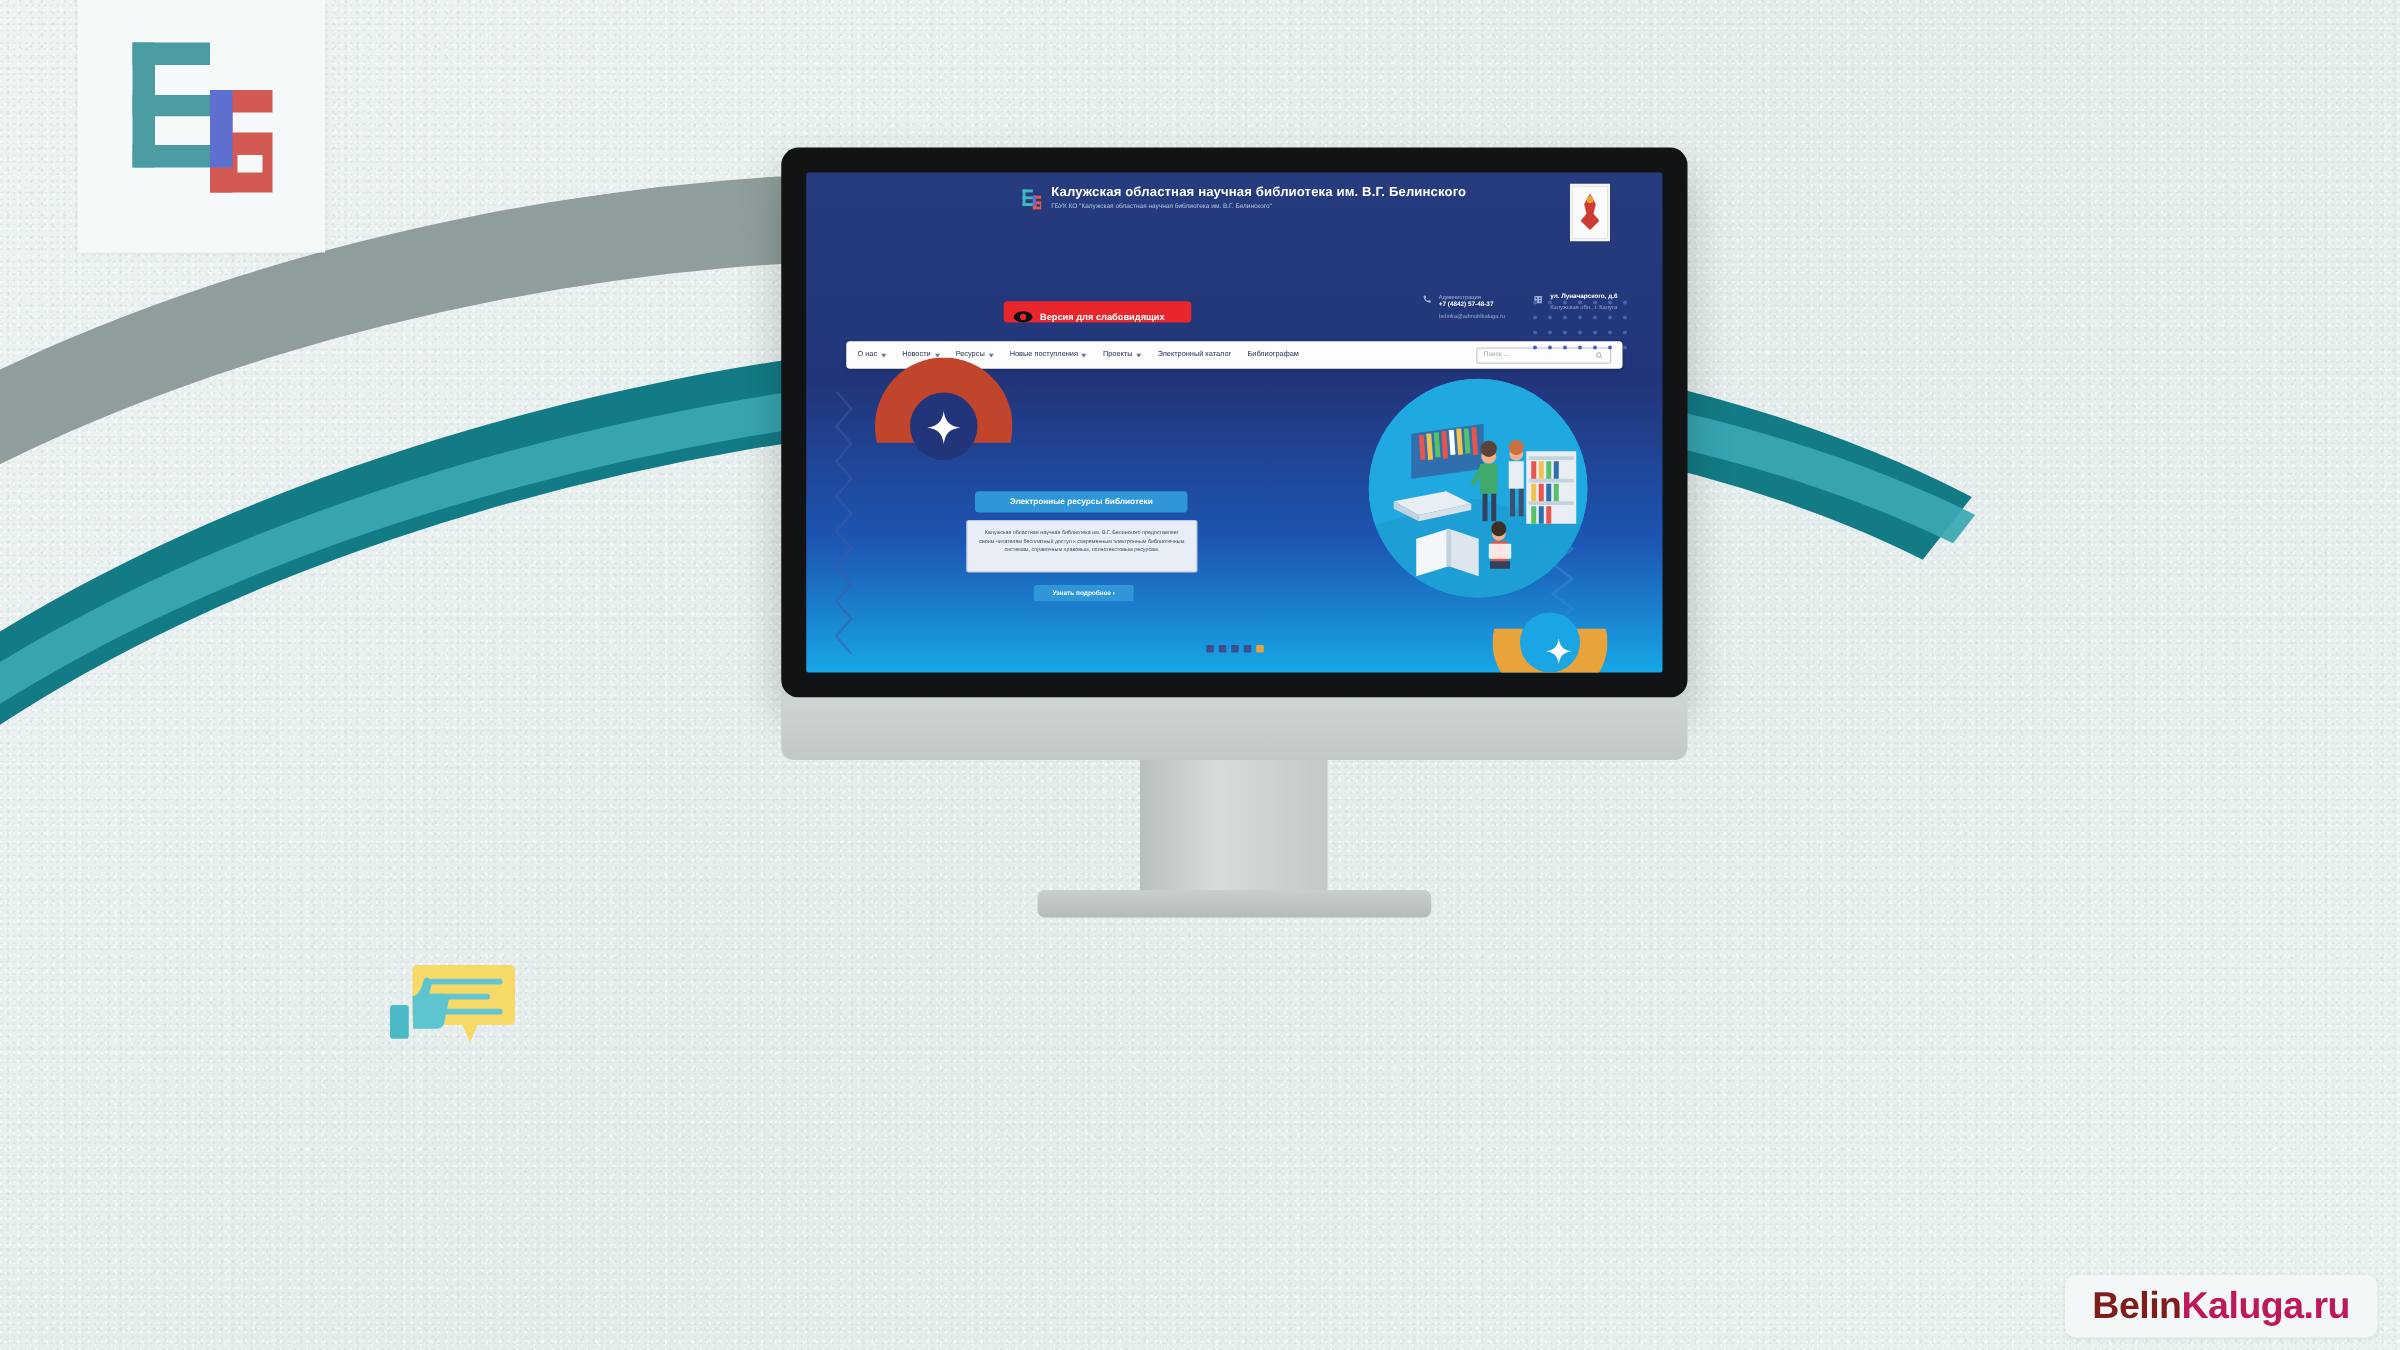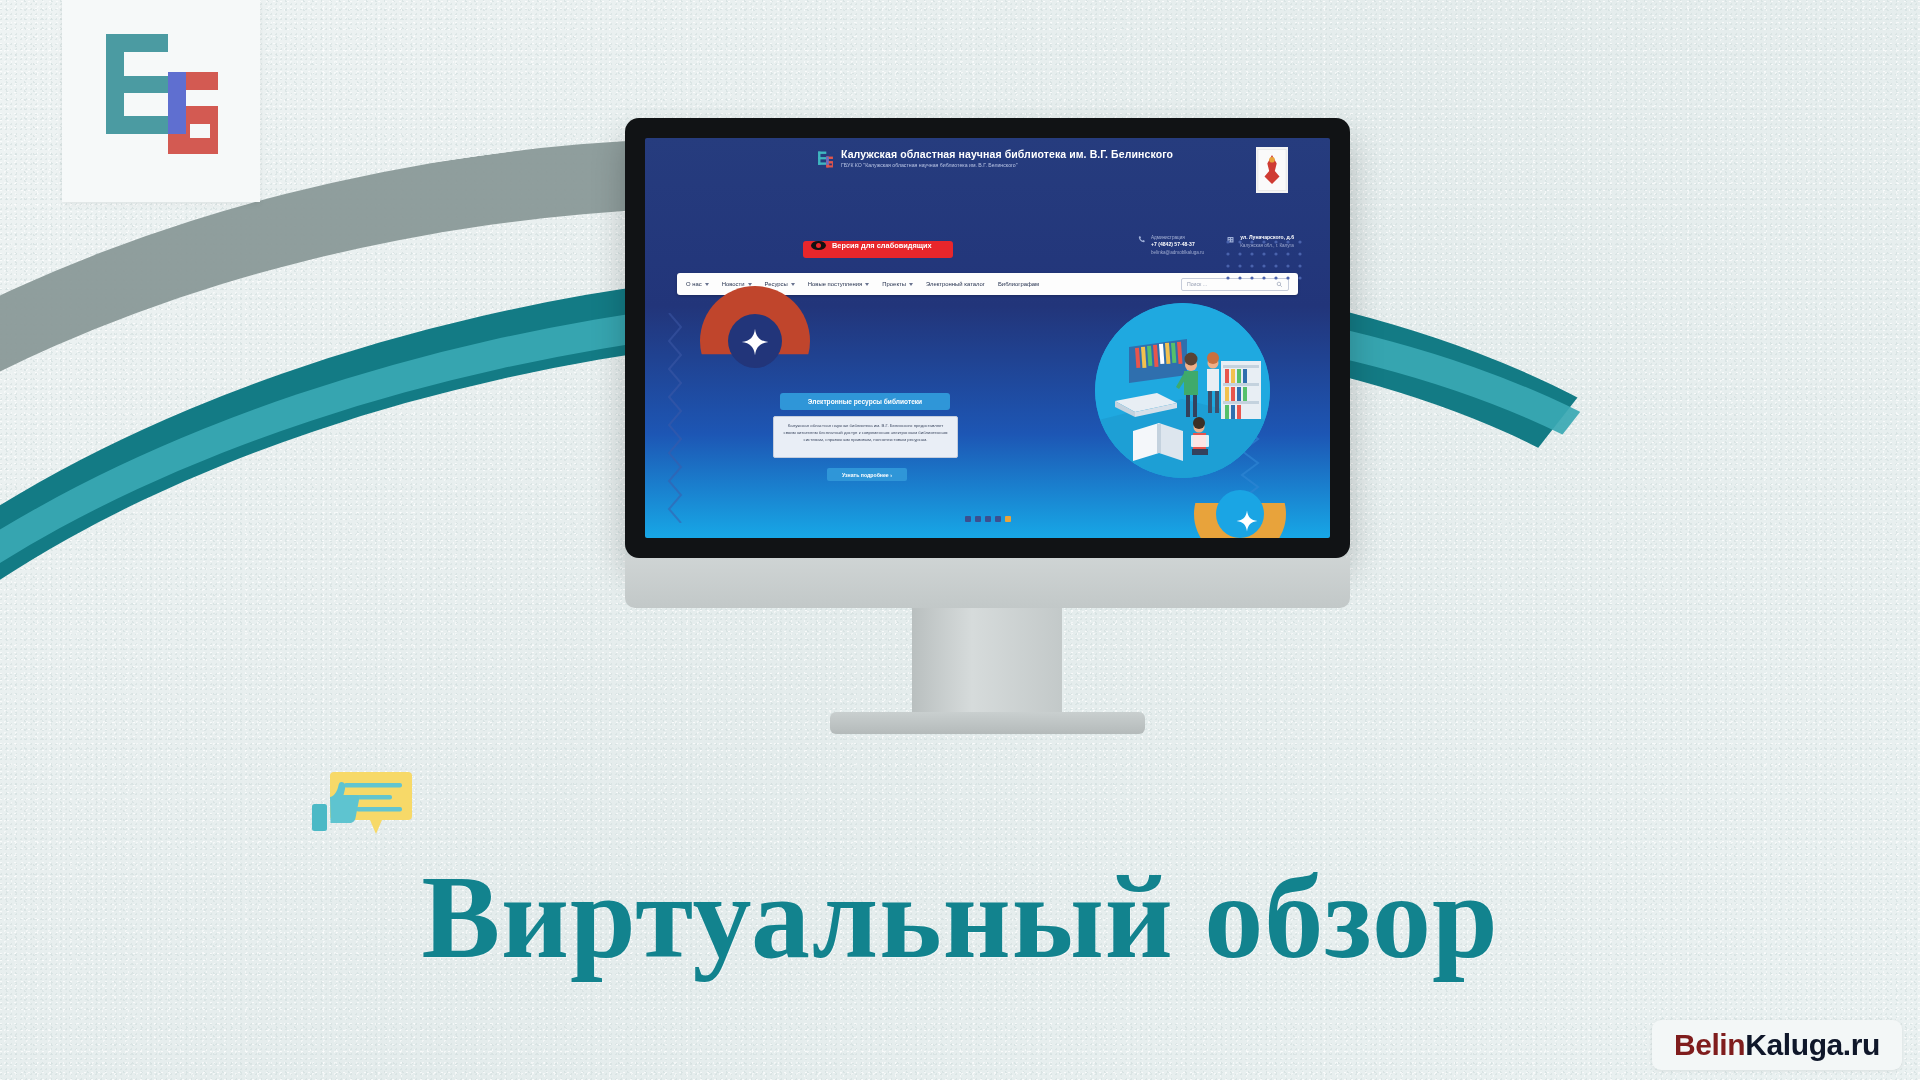--- a/index.html
+++ b/index.html
@@ -87,21 +87,21 @@
   #site-title{color:#ffffff;font-size:10.5px;font-weight:700;letter-spacing:.1px;line-height:1.15;white-space:nowrap;}
   #site-subtitle{color:#b8c4e4;font-size:5.2px;line-height:1.3;margin-top:2px;white-space:nowrap;}
   #site-emblem{
     position:absolute;right:42px;top:9px;width:32px;height:46px;background:#f4f4f4;
     display:flex;align-items:center;justify-content:center;
   }
 
   #accessibility-btn{
     position:absolute;left:158px;top:103px;width:150px;height:17px;
     background:#e8262b;border-radius:3px;color:#fff;font-size:7.4px;font-weight:600;
-    display:flex;align-items:flex-start;gap:6px;padding-left:8px;box-sizing:border-box;
+    display:flex;align-items:flex-end;gap:6px;padding-left:8px;box-sizing:border-box;
   }
   #eye-icon{width:15px;height:9px;border-radius:50%;background:#111;display:flex;align-items:center;justify-content:center;flex:0 0 auto;}
   #eye-icon i{display:block;width:5px;height:5px;border-radius:50%;background:#e8262b;}
 
   #contact-block{position:absolute;right:36px;top:96px;display:flex;gap:22px;color:#c3cde8;}
   .contact-item{display:flex;gap:5px;align-items:flex-start;}
   .contact-icon{width:9px;height:9px;flex:0 0 auto;margin-top:1px;}
   .contact-lines{font-size:4.6px;line-height:1.55;white-space:nowrap;}
   .contact-lines .c-top{color:#aab6d8;}
   .contact-lines .c-mid{color:#ffffff;font-weight:700;font-size:5.1px;}
@@ -193,21 +193,21 @@
   }
 
   
   #watermark{
     position:absolute;right:18px;bottom:10px;
     background:#f3f7f7;border-radius:9px;padding:8px 22px;
     font-size:30px;font-weight:700;letter-spacing:-.4px;
     box-shadow:0 1px 4px rgba(0,0,0,.07);
   }
   #watermark .wm-a{color:#7f1d1d;}
-  #watermark .wm-b{color:#0f172a;}
+  #watermark .wm-b{color:#be185d;}
 </style>
 </head>
 <body>
 
 <div id="stage">
 
   <div id="paper-texture"></div>
 
   <div class="swoosh" id="swoosh-grey"></div>
   <div class="swoosh" id="swoosh-teal"></div>
@@ -481,19 +481,18 @@
 
   <svg id="feedback-icon" viewBox="0 0 110 78">
     <path d="M30 6 h74 a4 4 0 0 1 4 4 v40 a4 4 0 0 1 -4 4 h-26 l-6 14 -6 -14 h-36 a4 4 0 0 1 -4 -4 v-40 a4 4 0 0 1 4 -4 z" fill="#f7d968"></path>
     <rect x="40" y="17" width="58" height="4.5" rx="2" fill="#63c5cf"></rect>
     <rect x="40" y="29" width="48" height="4.5" rx="2" fill="#63c5cf"></rect>
     <rect x="52" y="41" width="46" height="4.5" rx="2" fill="#63c5cf"></rect>
     <path d="M26 31 c3 0 6 -4 7.5 -8 c1.5 -4 1 -7 4 -7 c3 0 4.5 3 3.5 7 l-1.5 6 h11 c3 0 5 2 4.5 5 l-3.5 18 c-.5 3 -3 5 -6 5 h-19 z" fill="#5ec4d0"></path>
     <rect x="8" y="38" width="15" height="27" rx="2.5" fill="#4bb9c6"></rect>
   </svg>
 
-  <div id="page-title">Виртуальный обзор</div>
 
   <div id="watermark">
     <span class="wm-a">Belin</span><span class="wm-b">Kaluga.ru</span>
   </div>
 
 </div>
 
 </body></html>

